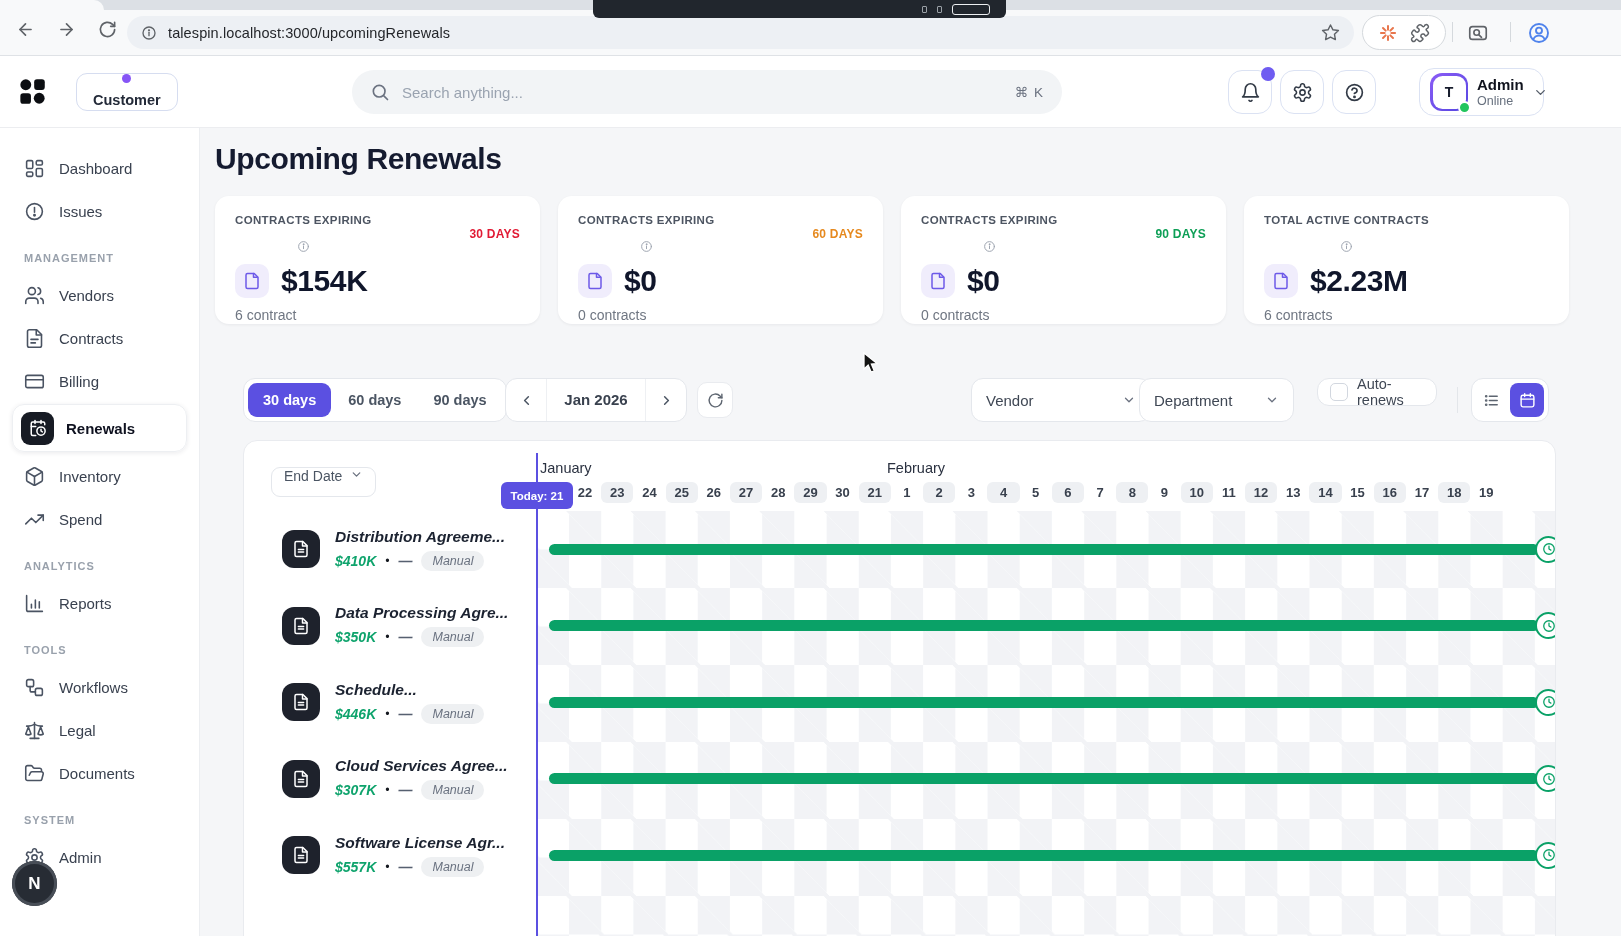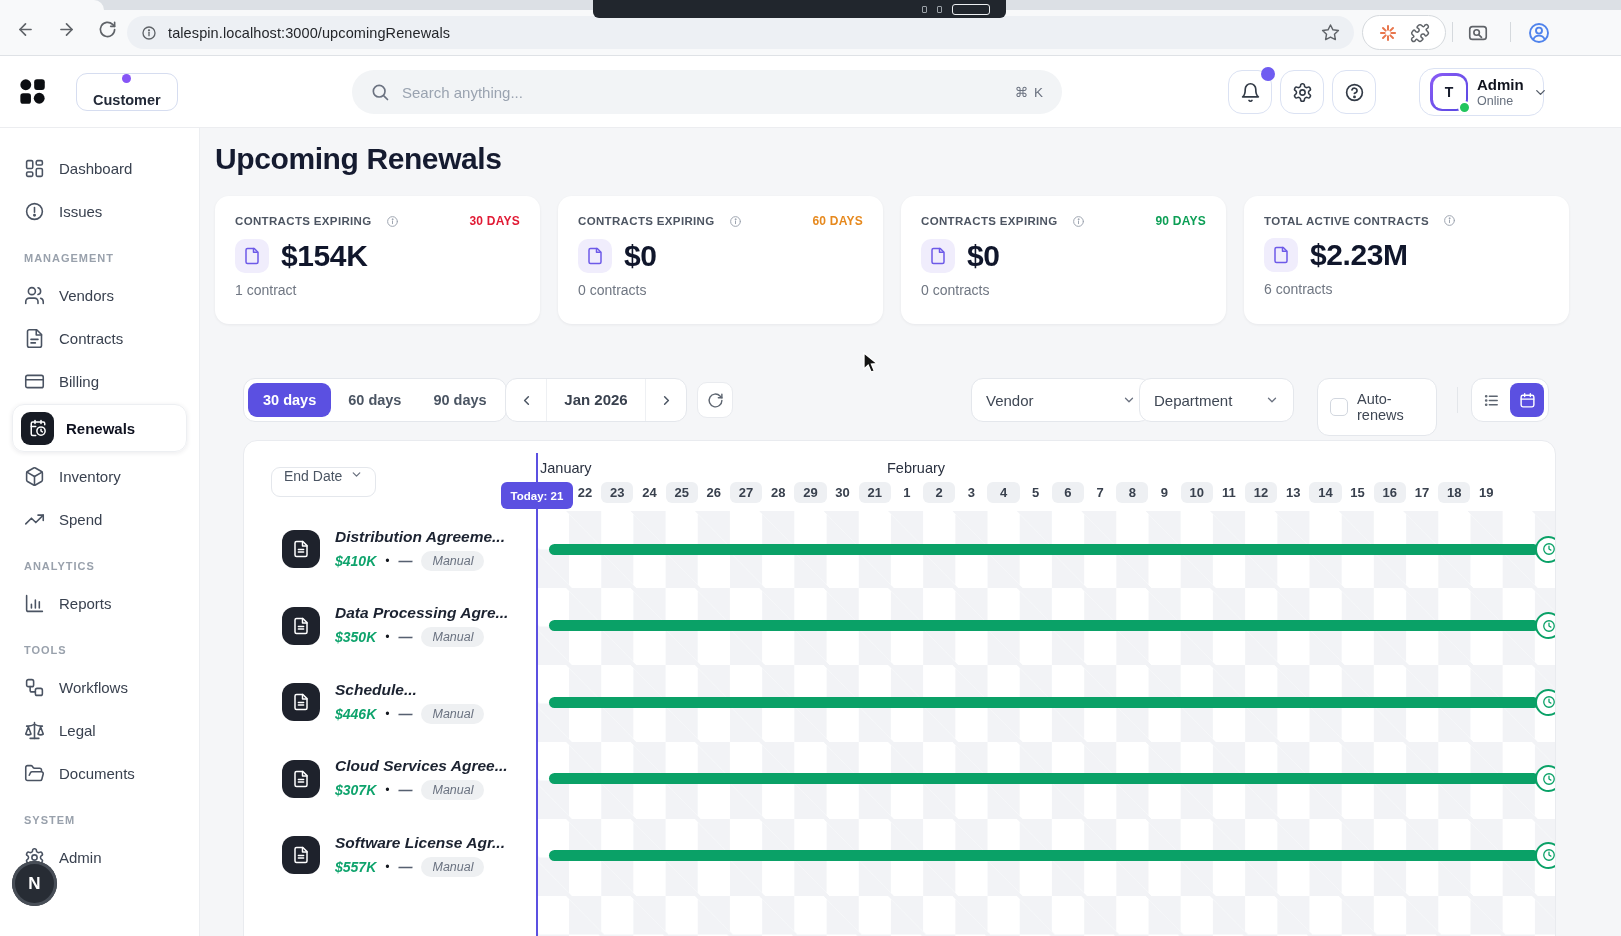--- a/index.html
+++ b/index.html
@@ -70,21 +70,21 @@
   .tile svg { width:18px; height:18px; }
   .side-avatar { position:absolute; left:12px; bottom:30px; width:45px; height:45px; border-radius:50%; background:#272c34;
                  color:#fff; display:grid; place-items:center; font-weight:700; font-size:17px; box-shadow:0 0 0 3px #484e57 inset; }
 
   
   .main { position:absolute; left:200px; top:128px; right:0; bottom:0; background:#f5f6f8; overflow:hidden; z-index:1; }
   .page-title { position:absolute; left:15px; top:14px; font-size:30px; font-weight:800; color:#151b30; letter-spacing:-.4px; }
   .stats { position:absolute; left:15px; top:68px; display:flex; gap:18px; }
   .card { width:325px; height:128px; background:#fff; border-radius:14px; box-shadow:0 1px 3px rgba(16,24,40,.06); padding:18px 20px; }
   .card-top { display:flex; justify-content:space-between; align-items:center; }
-  .card-label { font-size:11.5px; font-weight:700; color:#4d5562; letter-spacing:.03em; display:flex; align-items:center; gap:14px; }
+  .card-label { font-size:11.5px; font-weight:700; color:#4d5562; letter-spacing:.03em; display:flex; align-items:center; gap:14px;flex-direction:column; }
   .card-label .ic { width:13px; height:13px; color:#9ca3af; }
   .card-badge { font-size:12px; font-weight:800; letter-spacing:.02em; }
   .card-mid { display:flex; align-items:center; gap:12px; margin-top:11px; }
   .doc-tile { width:34px; height:34px; border-radius:10px; background:#f0edfc; color:#6d5ae8; display:grid; place-items:center; }
   .doc-tile svg { width:18px; height:18px; }
   .card-value { font-size:30px; font-weight:800; color:#10162b; letter-spacing:-.4px; }
   .card-sub { font-size:14px; color:#6f7682; margin-top:9px; }
 
   
   .filters { position:absolute; top:250px; left:43px; right:0; height:44px; }
@@ -99,21 +99,21 @@
   .mn-btn .ic { width:15px; height:15px; }
   .mn-label { flex:1; text-align:center; font-size:15px; font-weight:600; color:#39414e; border-left:1px solid #eef0f3; border-right:1px solid #eef0f3; line-height:42px; height:100%; }
   .refresh-btn { position:absolute; left:454px; top:4px; width:36px; height:36px; background:#fff; border:1px solid #e9ebef;
                  border-radius:10px; display:grid; place-items:center; color:#5d6570; }
   .refresh-btn .ic { width:17px; height:17px; }
   .drop { position:absolute; top:0; height:44px; background:#fff; border:1px solid #e4e7ec; border-radius:12px;
           display:flex; align-items:center; justify-content:space-between; padding:0 14px; font-size:15px; color:#3f4754; }
   .drop .ic { width:14px; height:14px; color:#6b7280; }
   #f-vendor { left:728px; width:180px;align-items:center; }
   #f-dept { left:896px; width:155px; }
-  .autorenews { position:absolute; left:1074px; top:0; width:120px; height:58px; background:#fff; border:1px solid #e4e7ec;
+  .autorenews { position:absolute; left:1074px; top:0; width:120px; height:28px; background:#fff; border:1px solid #e4e7ec;
                 border-radius:12px; display:flex; align-items:center; gap:9px; padding:0 12px; font-size:14.5px; color:#3f4754; }
   .checkbox { width:18px; height:18px; border:1.5px solid #d2d7df; border-radius:5px; background:#fff; flex:none; }
   .vdivider { position:absolute; left:1214px; top:9px; width:1px; height:26px; background:#e3e6ea; }
   .viewtoggle { position:absolute; left:1228px; top:0; height:44px; background:#fff; border:1px solid #e4e7ec; border-radius:12px;
                 display:flex; align-items:center; padding:4px; gap:3px; }
   .vt-btn { width:31px; height:34px; border-radius:8px; display:grid; place-items:center; color:#5d6570; }
   .vt-btn .ic { width:17px; height:17px; }
   .vt-btn.active { background:var(--accent,#5b50e1); color:#fff; width:34px; }
 
   
@@ -463,21 +463,21 @@
         </div>
         <div class="card-mid">
           <span class="doc-tile">
             <svg viewBox="0 0 24 24" fill="none" stroke="currentColor" stroke-width="2" stroke-linecap="round" stroke-linejoin="round">
               <path d="M15 2H6a2 2 0 0 0-2 2v16a2 2 0 0 0 2 2h12a2 2 0 0 0 2-2V7l-5-5z"></path>
               <polyline points="14 2 14 7 19 7"></polyline>
             </svg>
           </span>
           <span class="card-value">$154K</span>
         </div>
-        <div class="card-sub">1 contract</div>
+        <div class="card-sub">6 contract</div>
       </div>
       <div class="card">
         <div class="card-top">
           <span class="card-label">
             <span>CONTRACTS EXPIRING</span>
             <span class="ic">
               <svg viewBox="0 0 24 24" fill="none" stroke="currentColor" stroke-width="1.8" stroke-linecap="round" stroke-linejoin="round">
                 <circle cx="12" cy="12" r="9"></circle>
                 <line x1="12" y1="11" x2="12" y2="16"></line>
                 <circle cx="12" cy="7.8" r="0.8" fill="currentColor"></circle>

